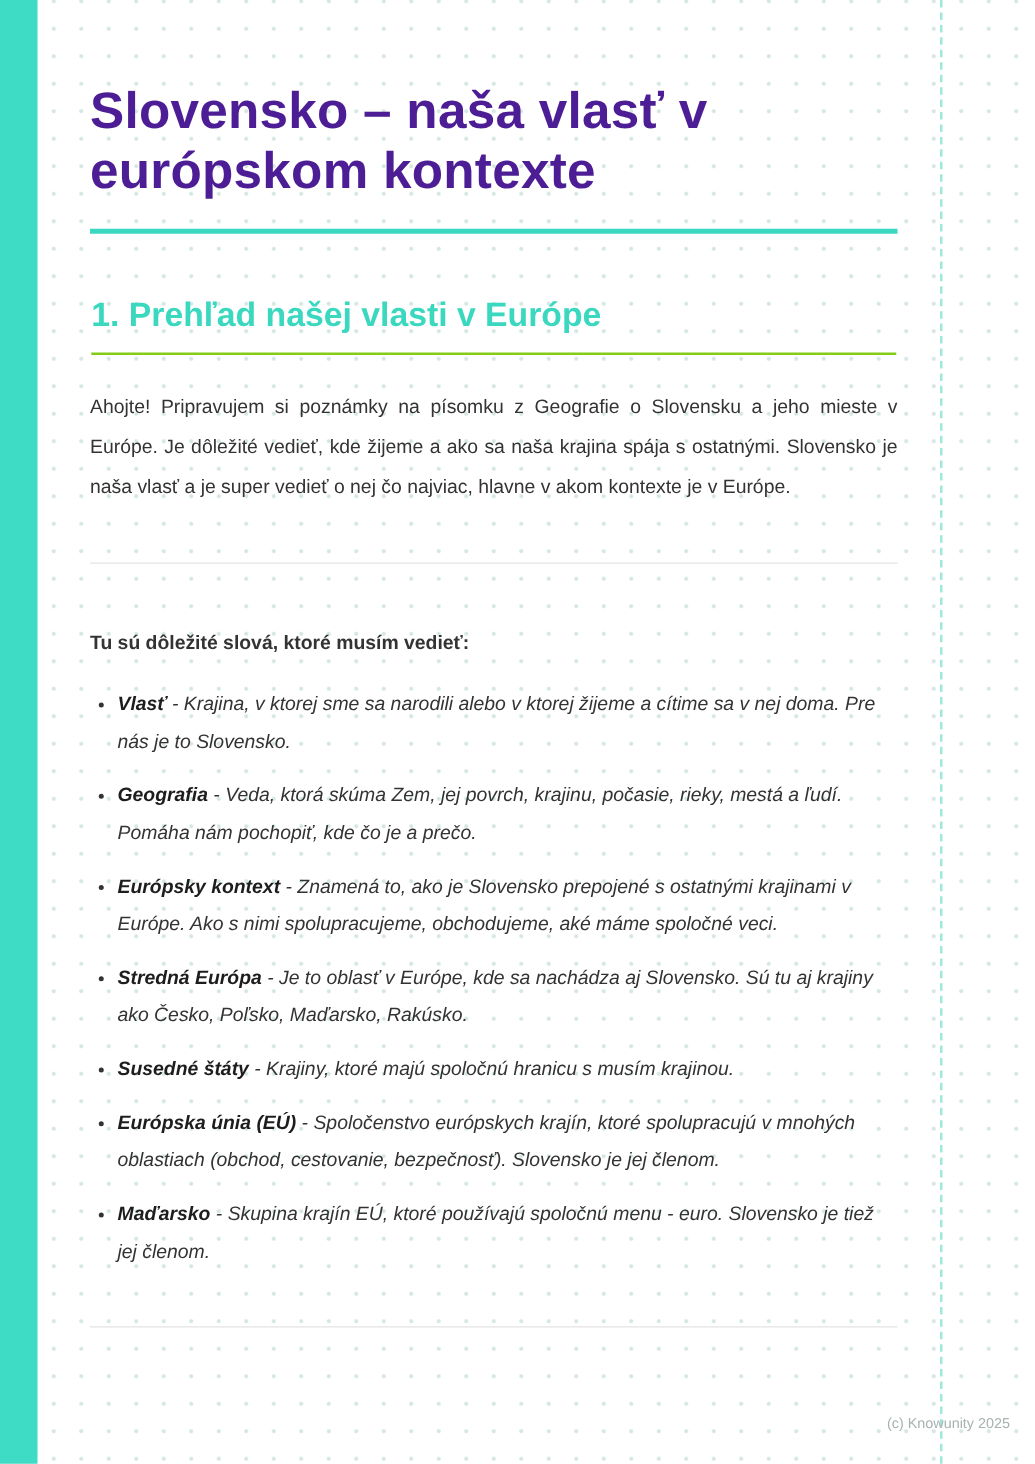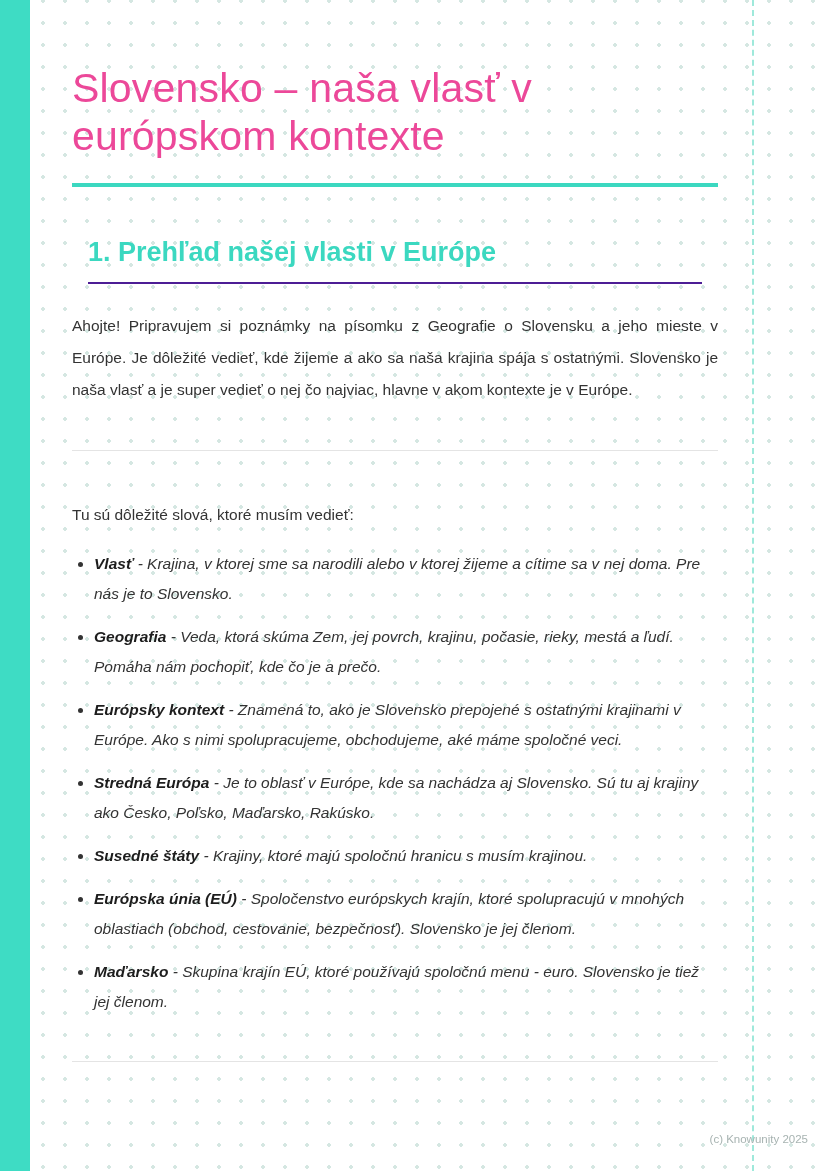--- a/index.html
+++ b/index.html
@@ -35,57 +35,58 @@
     position: absolute;
     left: 72px;
     top: 64px;
     width: 646px;
   }
 
   .doc-title {
     margin: 0;
     font-size: 41px;
     line-height: 1.18;
-    font-weight: 400;
+    font-weight: 700;
     letter-spacing: 0.2px;
-    color: #ec4899;
+    color: #4c1d95;
   }
 
   .title-rule {
     height: 4px;
     background: #3bd8c0;
     margin-top: 22px;
     margin-bottom: 0;
     border: none;
   }
 
   .section { margin-top: 50px; }
 
   .section-heading {
-    margin: 16px;
+    margin: 1px;
     font-size: 27px;
     font-weight: 800;
     color: #3bd8c0;
     padding-bottom: 14px;
-    border-bottom: 2px solid #4c1d95;
+    border-bottom: 2px solid #84cc16;
   }
 
   .body-text {
     margin: 26px 0 0 0;
     font-size: 15.5px;
     line-height: 32px;
     text-align: justify;
     color: #333333;
   }
 
   .intro-text {
     margin: 26px 0 0 0;
     font-size: 15.5px;
     line-height: 28px;
     color: #333333;
+    font-weight: bold;
   }
 
   .divider {
     border: none;
     border-top: 1px solid #e4e4e4;
     margin: 44px 0 0 0;
   }
 
   ul.terms-list {
     margin: 20px 0 0 0;

